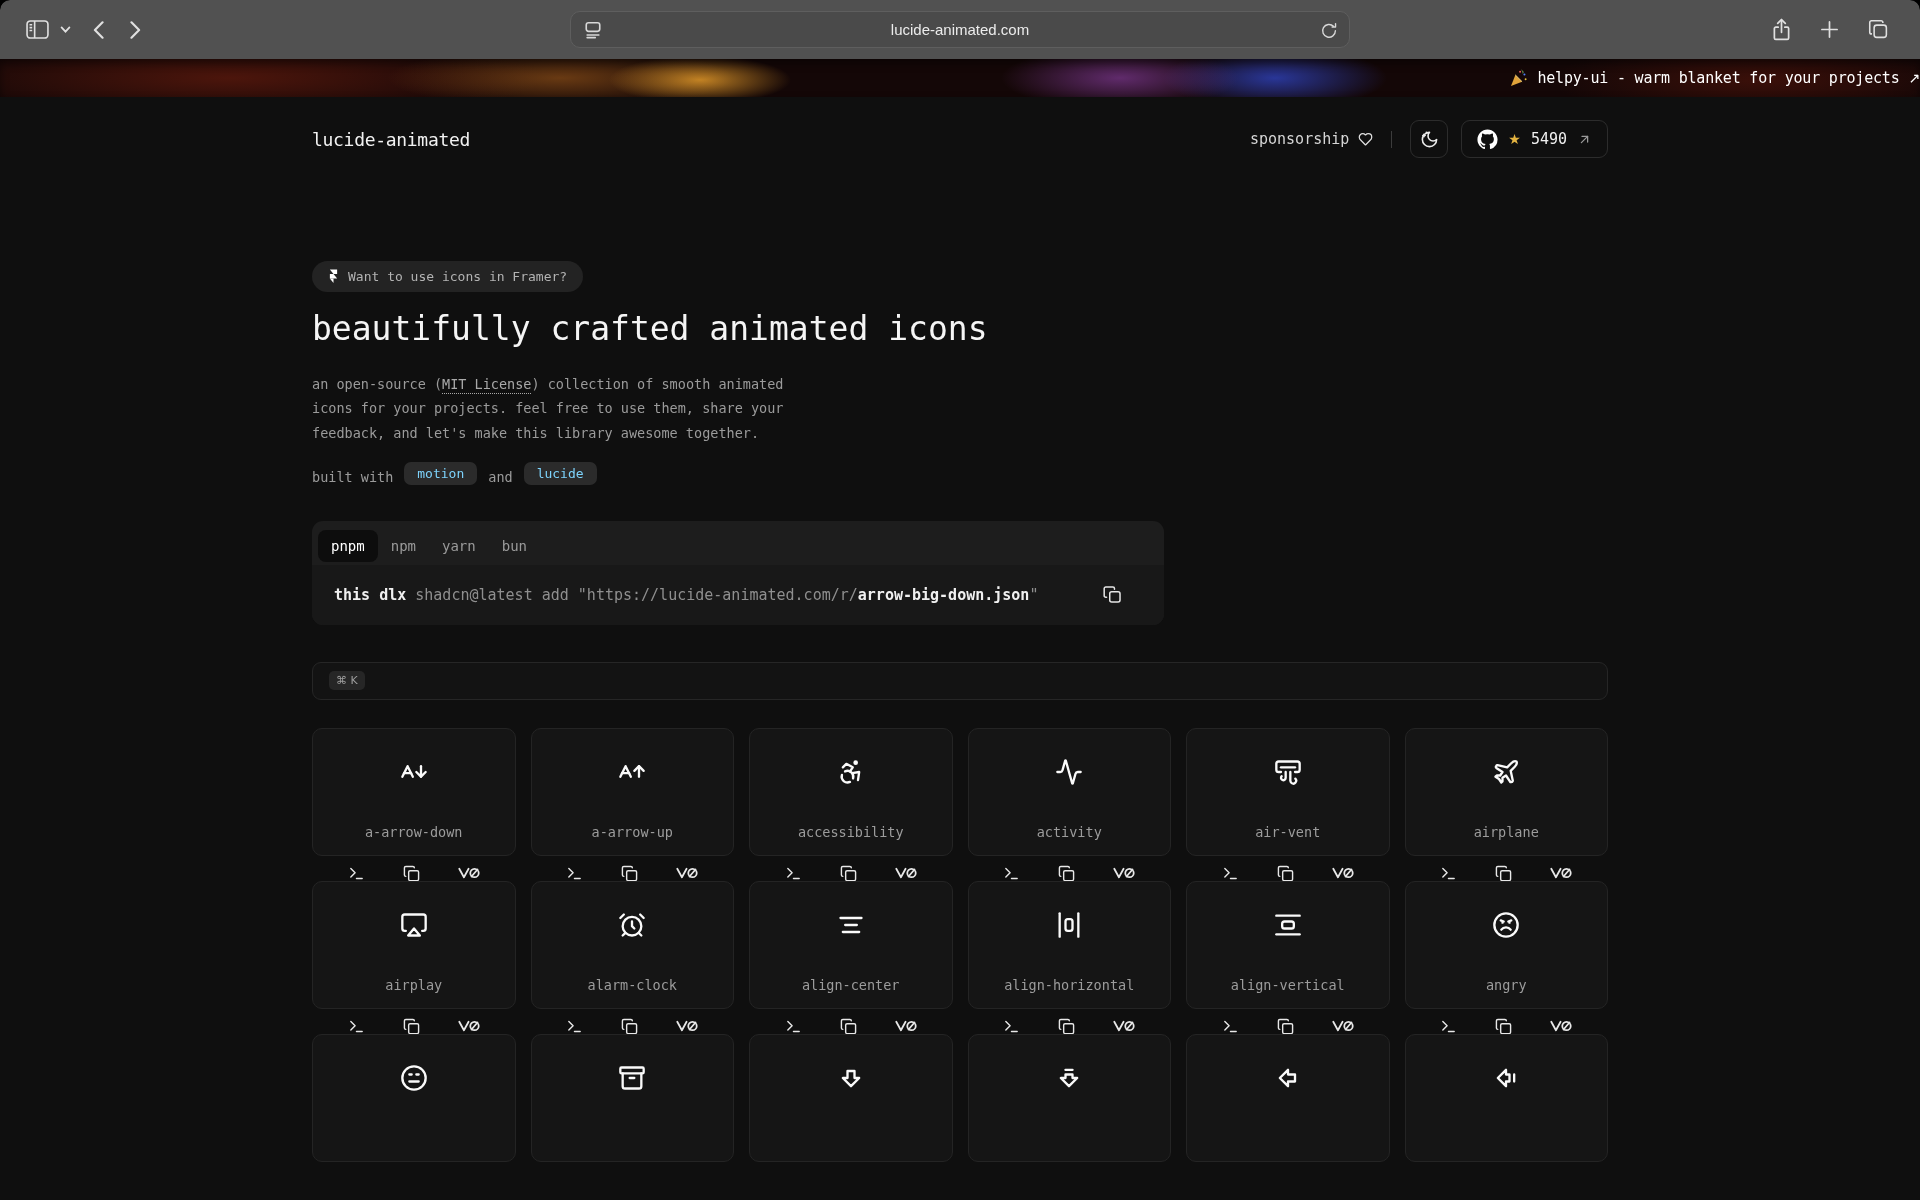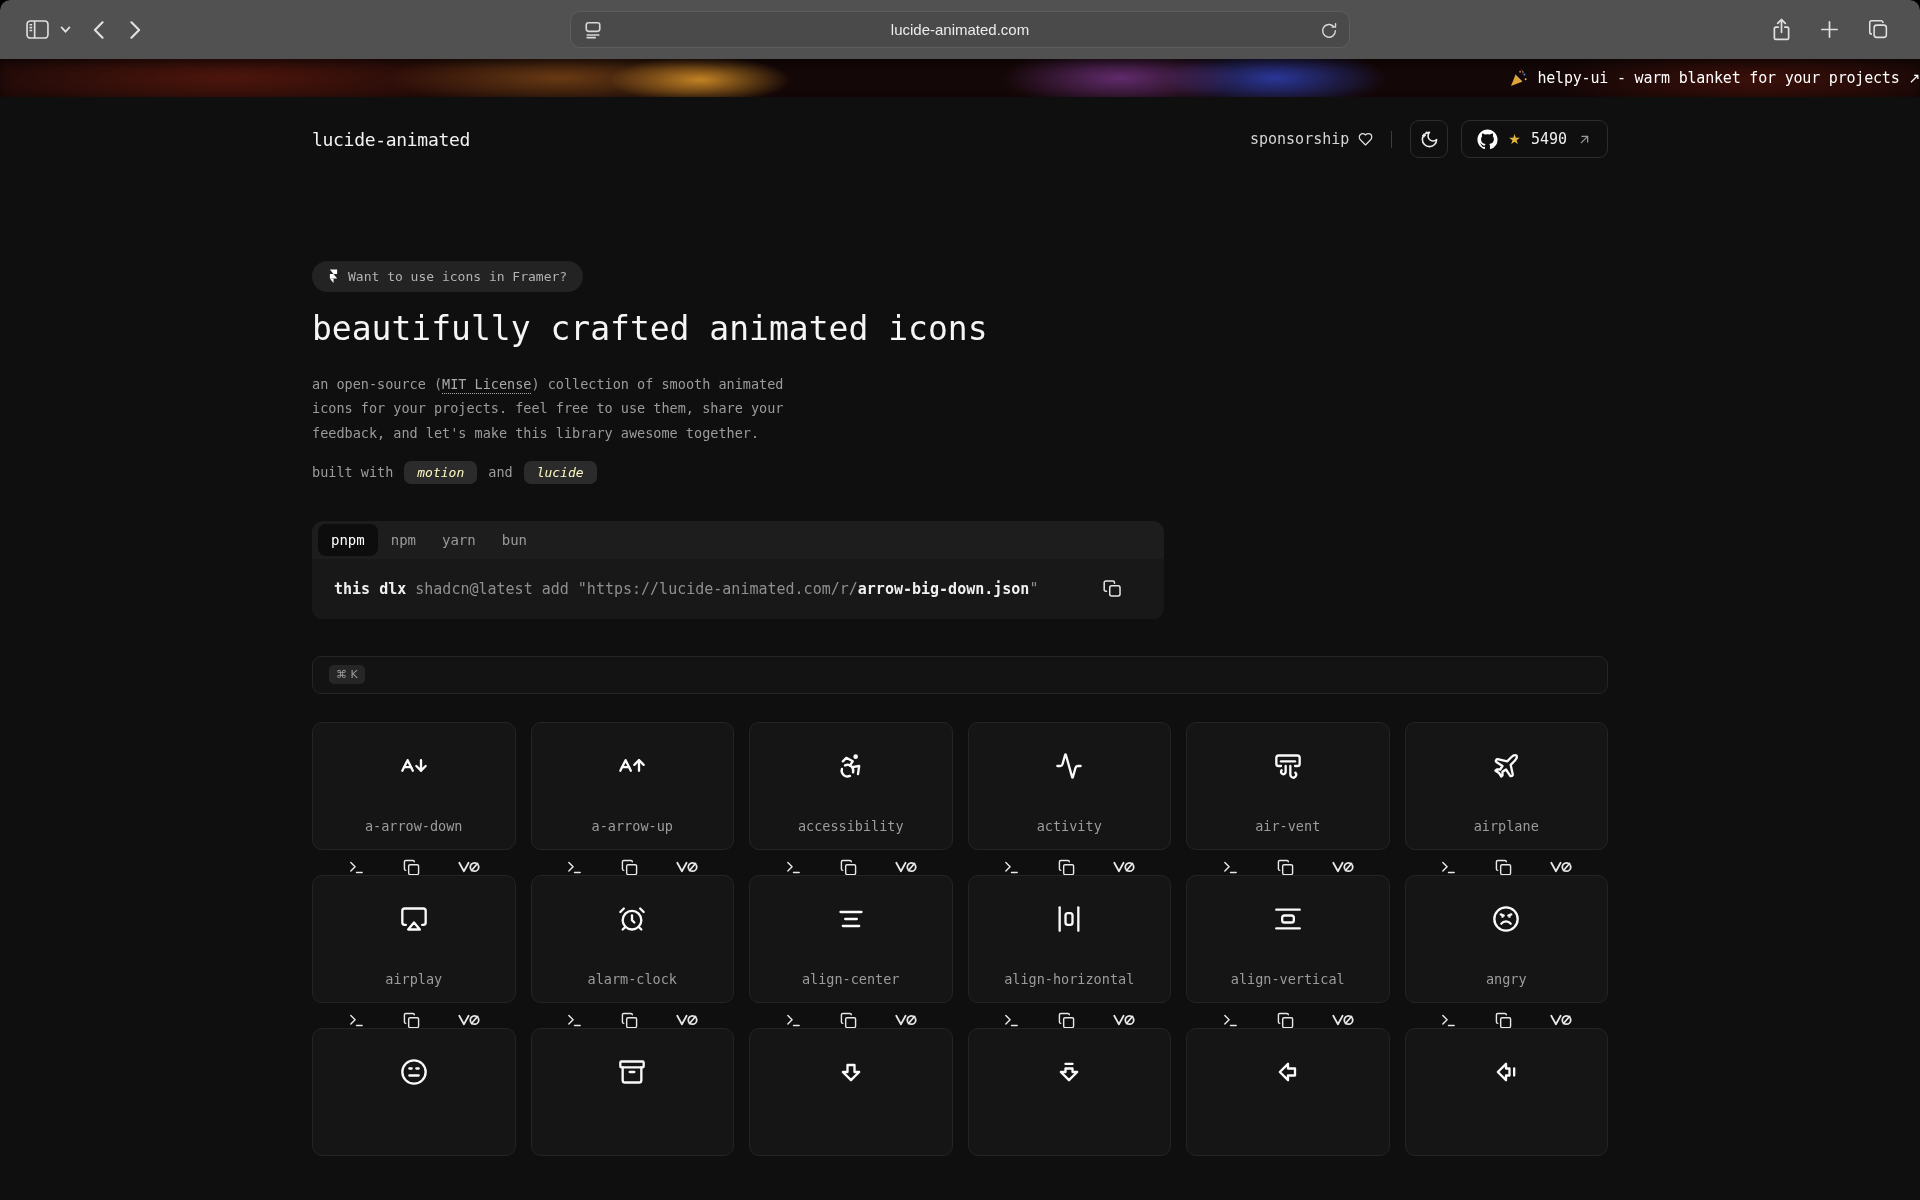--- a/index.html
+++ b/index.html
@@ -46,25 +46,25 @@
     font-family:inherit;box-sizing:border-box;}
   .gh-star{color:var(--star,#e3b341);font-family:"DejaVu Sans",sans-serif;font-size:14px;}
   .gh-arrow{color:#9a9a9a;}
   
   .badge-wrap{margin-top:103px;}
   .badge{display:inline-flex;align-items:center;gap:9px;background:#232323;border-radius:999px;
     padding:8px 16px;color:#b3b3b3;font-size:13px;cursor:default;text-align:center;}
   h1{margin:19px 0 0;font-size:33px;font-weight:500;color:#f5f5f5;letter-spacing:0;line-height:36px;}
   .desc{margin-top:25px;width:483px;color:#9b9b9b;font-size:13.5px;line-height:24.3px;}
   .desc a{color:#a9a9a9;text-decoration:underline dotted 1px;text-underline-offset:4px;cursor:default;}
-  .built{margin-top:15px;display:flex;align-items:center;gap:11px;color:#9b9b9b;font-size:13.5px;height:25px;}
-  .chip{background:#2b2b2b;border-radius:7px;padding:4px 13px;color:#fef9c3;font-size:13px;cursor:default;font-style:italic;}
+  .built{margin-top:15px;display:flex;align-items:flex-end;gap:11px;color:#9b9b9b;font-size:13.5px;height:25px;}
+  .chip{background:#2b2b2b;border-radius:7px;padding:4px 13px;color:#7dd3fc;font-size:13px;cursor:default;}
   
   .codeblock{margin-top:36px;width:852px;border-radius:11px;overflow:hidden;background:#1d1d1d;}
-  .tabs{display:flex;align-items:center;height:38px;padding:0 6px;}
+  .tabs{display:flex;align-items:center;height:38px;padding:0 6px;margin-top:6px;}
   .tab{font-size:14px;color:#9a9a9a;padding:0 13px;background:none;border:0;height:32px;
     font-family:inherit;cursor:default;}
   .tab.active{background:#0d0d0d;border-radius:8px;color:#ffffff;}
   .codeline{height:60px;background:#181818;display:flex;align-items:center;padding:0 20px 0 22px;
     font-size:15px;white-space:pre;}
   .c-bold{color:#f0f0f0;font-weight:700;}
   .c-dim{color:#8f8f8f;}
   .copy-btn{margin-left:auto;background:none;border:0;color:#e6e6e6;padding:4px;cursor:default;}
   
   .searchbar{margin-top:37px;height:38px;background:#131313;border:1px solid #262626;border-radius:9px;

